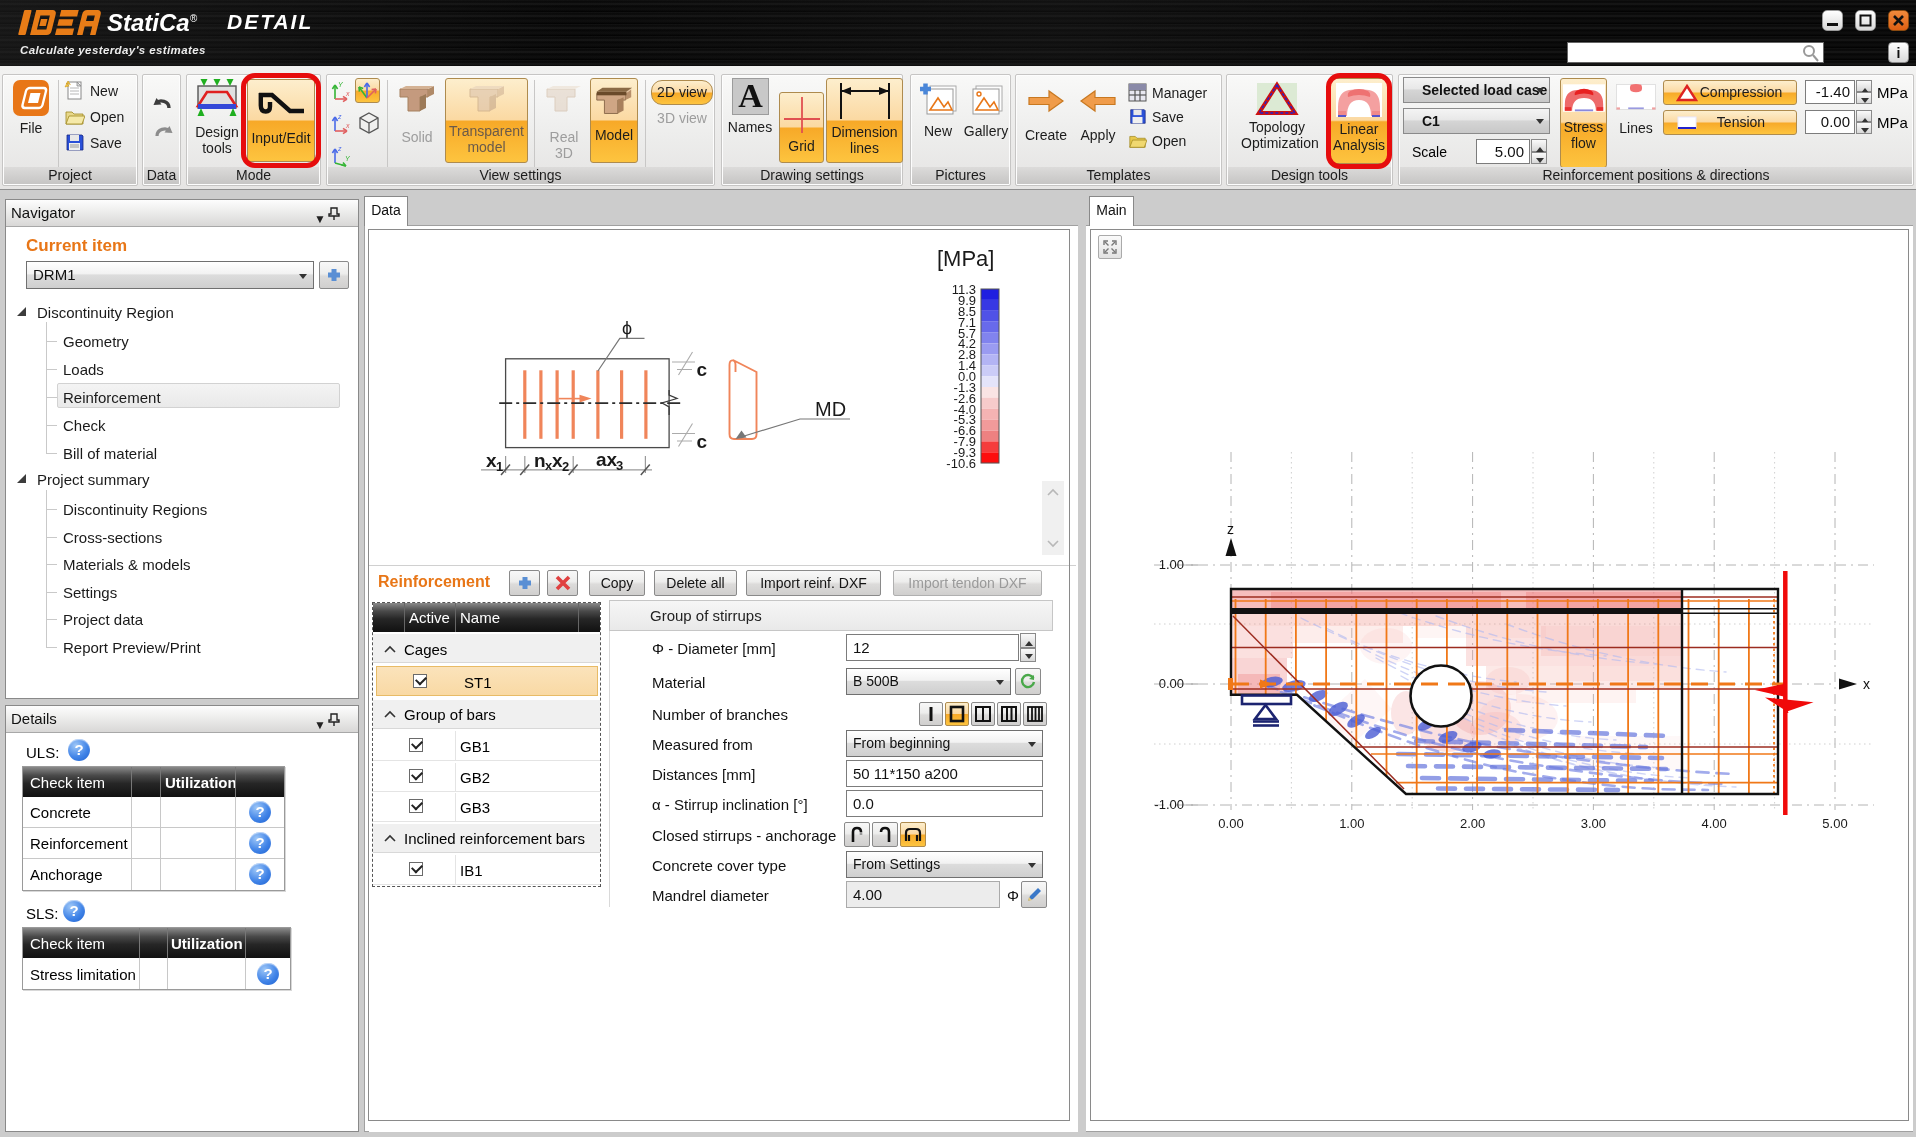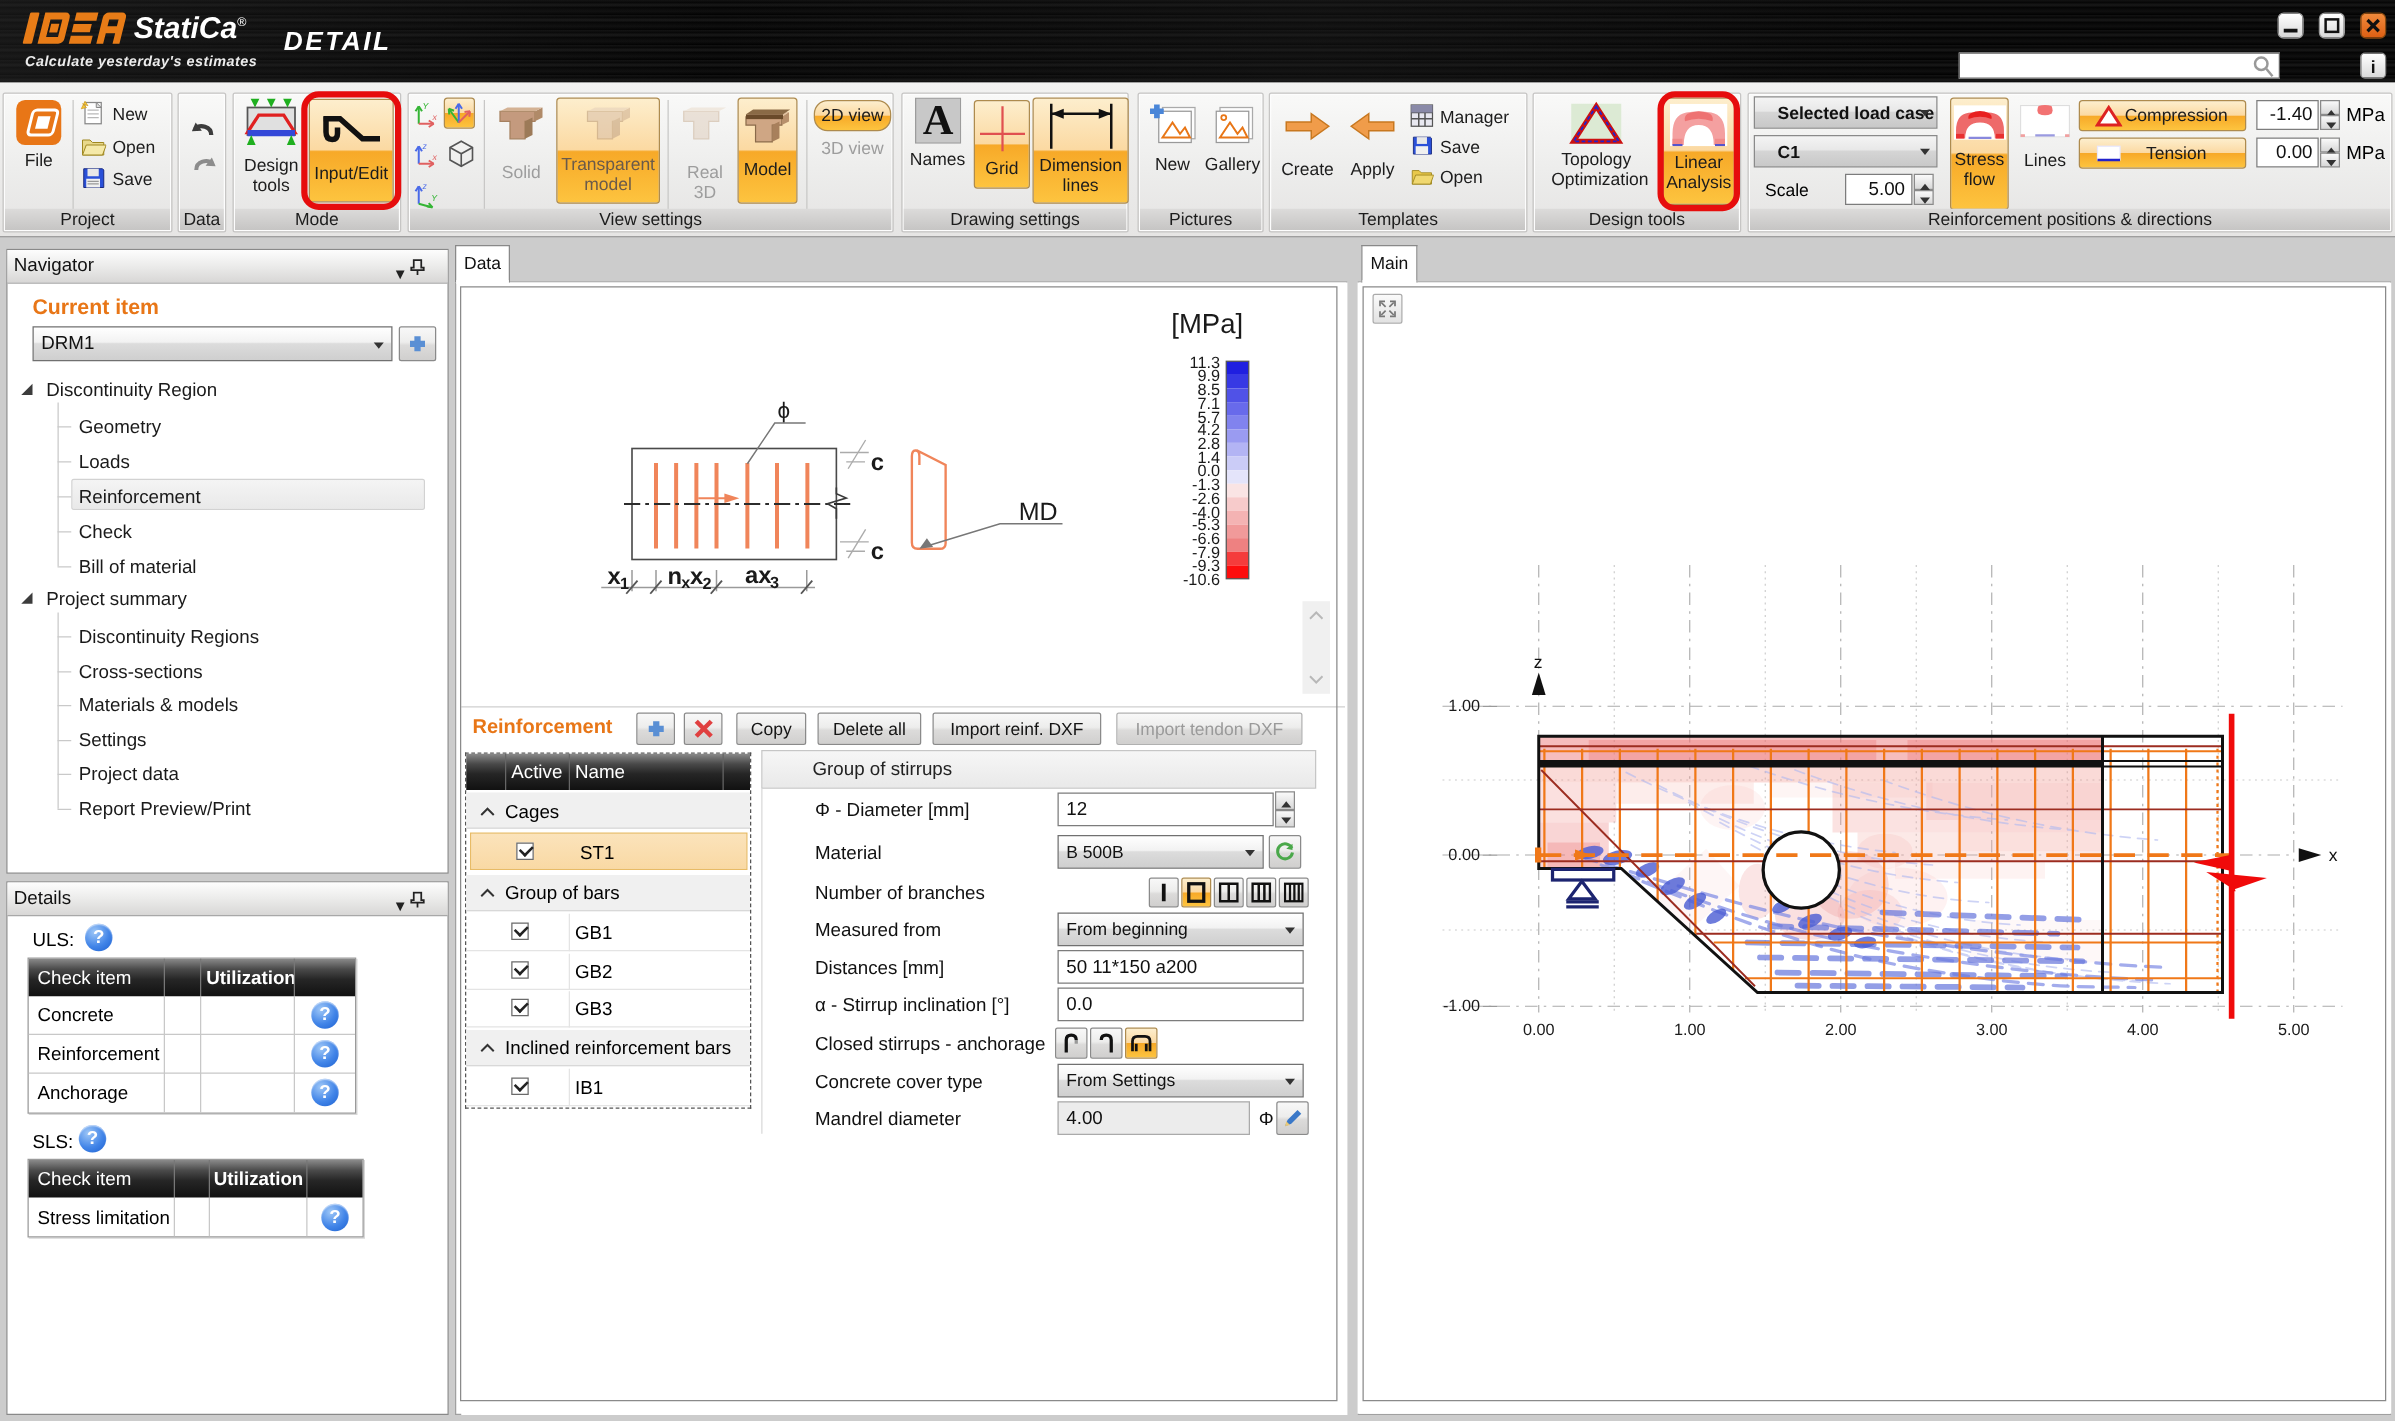--- a/index.html
+++ b/index.html
@@ -10,21 +10,21 @@
 #titlebar { position:absolute; top:0; left:0; width:1916px; height:66px; background:#0a0a0a; overflow:hidden; }
 #titlebar .streaks { position:absolute; inset:0;
   background:repeating-linear-gradient(180deg, #141414 0px, #070707 2px, #1b1b1b 4px, #050505 6px, #101010 9px, #000 12px);
   opacity:0.9;
 }
 #titlebar .streaks2 { position:absolute; inset:0;
   background:linear-gradient(90deg, rgba(40,40,40,0.45), rgba(0,0,0,0) 30%, rgba(35,35,35,0.3) 55%, rgba(0,0,0,0) 80%);
 }
 .statica { position:absolute; left:107px; top:9px; font-size:24px; font-weight:bold; font-style:italic; color:#fff; }
 .statica sup { font-size:10px; font-weight:normal; }
-.detail { position:absolute; left:227px; top:10px; font-size:21px; font-weight:bold; font-style:italic; color:#fff; letter-spacing:2px;margin-top:12px; }
+.detail { position:absolute; left:227px; top:10px; font-size:21px; font-weight:bold; font-style:italic; color:#fff; letter-spacing:2px; }
 .tagline { position:absolute; left:20px; top:44px; font-size:11.5px; font-style:italic; font-weight:bold; color:#ececec; letter-spacing:0.4px; }
 .untitled { position:absolute; left:50px; width:1866px; text-align:center; top:12px; font-size:15px; color:#dcdcdc; }
 .winbtn { position:absolute; top:10px; width:21px; height:21px; border-radius:5px; background:linear-gradient(#ffffff,#d8d8d8); border:1px solid #9a9a9a; color:#111; }
 #searchbox { position:absolute; left:1567px; top:42px; width:257px; height:21px; background:#fff; border:1px solid #666; }
 #infobtn { position:absolute; left:1888px; top:42px; width:21px; height:21px; background:linear-gradient(#ffffff,#d9d9d9); border-radius:4px; border:1px solid #888; color:#111; font-weight:bold; font-size:14px; text-align:center; line-height:20px; }
 
 
 #ribbon { position:absolute; top:66px; left:0; width:1916px; height:124px; background:linear-gradient(#f2f2f1,#e6e5e4); border-bottom:1px solid #8f8f8f; }
 .group { position:absolute; top:8px; height:112px; background:linear-gradient(180deg,#f9f9f8,#ededec 55%,#e5e4e3); border:1px solid #c6c5c4; border-radius:2px; box-shadow:inset 0 0 0 1px #fdfdfd; }
 .grouplabel { position:absolute; left:1px; right:1px; bottom:1px; height:17px; background:linear-gradient(180deg,#dcdbda,#c6c5c4); text-align:center; font-size:14px; color:#1c1c1c; line-height:17px; }
@@ -314,21 +314,21 @@
 
   <div class="group" style="left:721px; width:182px;">
     <div class="rbtn" style="left:5px; top:3px; width:46px;">
       <svg class="ricon" width="37" height="37" viewBox="0 0 37 37">
           <rect x="0" y="0" width="37" height="37" fill="#9c9c9c"></rect>
           <rect x="1" y="1" width="35" height="35" fill="#c8c8c8"></rect>
           <text x="18.5" y="29" font-size="34" font-weight="bold" fill="#111" text-anchor="middle" font-family="Liberation Serif">A</text>
         </svg>
       <div style="margin-top:4px;">Names</div>
     </div>
-    <div class="rbtn orange" style="left:57px; top:5px; width:45px; height:71px;">
+    <div class="rbtn orange" style="left:57px; top:17px; width:45px; height:71px;">
       <svg class="ricon" width="40" height="40" viewBox="0 0 40 40" style="margin-top:2px;">
           <g stroke="#e05050" stroke-width="1.8">
             <line x1="20" y1="2" x2="20" y2="38"></line>
             <line x1="2" y1="24" x2="38" y2="24"></line>
           </g>
         </svg>
       <div style="margin-top:3px;">Grid</div>
     </div>
     <div class="rbtn orange" style="left:104px; top:3px; width:77px; height:85px;">
       <svg class="ricon" width="64" height="40" viewBox="0 0 64 40" style="margin-top:2px;">

